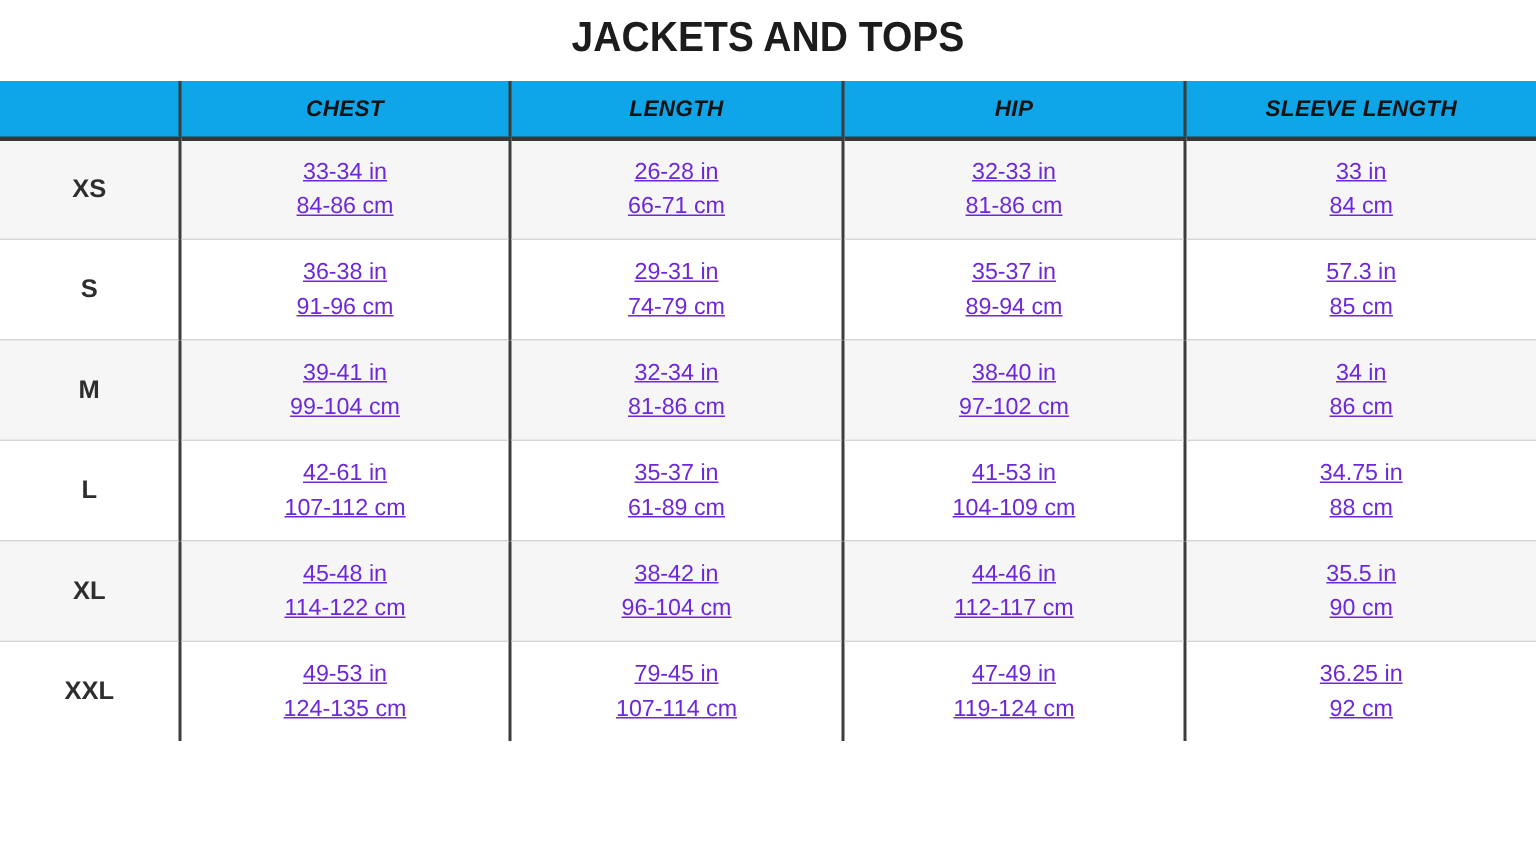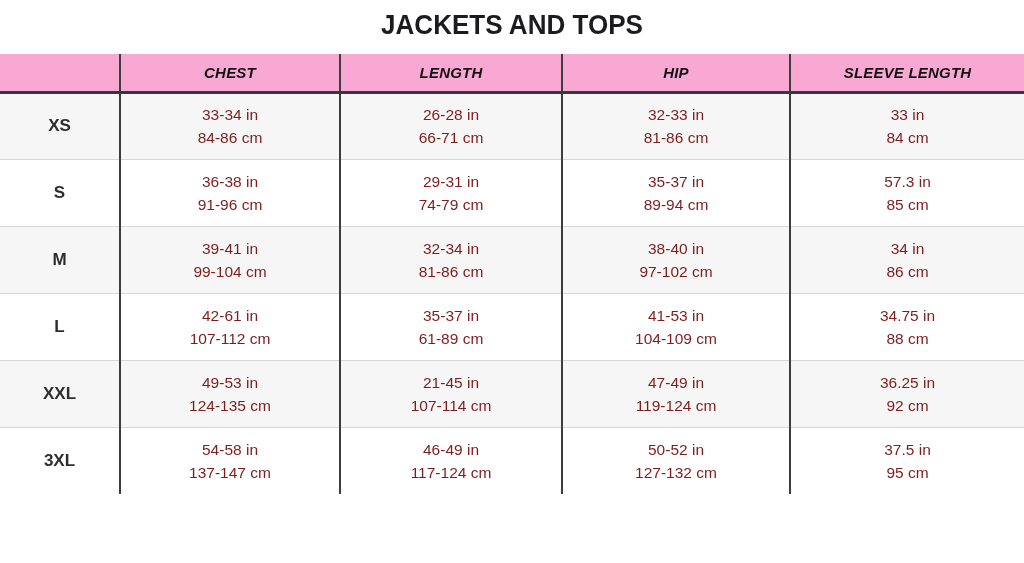--- a/index.html
+++ b/index.html
@@ -40,21 +40,21 @@
   }
   
   table.size-chart th + th,
   table.size-chart td + td,
   table.size-chart th + td,
   table.size-chart td + th {
     border-left: 2px solid #3d3d3d;
   }
   thead tr {
     height: 38px;
-    background: #f9a8d4;
+    background: #0ea5e9;
   }
   thead th {
     border-bottom: 3px solid #383838;
     font-style: italic;
     font-weight: bold;
     font-size: 15px;
     color: #121212;
     letter-spacing: 0.2px;
   }
   tbody tr {
@@ -70,21 +70,22 @@
   tbody tr + tr td {
     border-top: 1px solid #d6d6d6;
   }
   th.size-cell {
     font-weight: bold;
     font-size: 17px;
     color: #2e2e2e;
   }
   td.measure-cell {
     font-size: 15.5px;
-    color: #7f1d1d;
+    color: #6d28d9;
+    text-decoration: underline;
   }
   td.measure-cell .line {
     line-height: 23px;
   }
 </style>
 </head>
 <body>
 
 <div class="page">
   <h1 class="chart-title">JACKETS AND TOPS</h1>
@@ -177,52 +178,52 @@
           <td class="measure-cell">
             <div class="line">41-53 in</div>
             <div class="line">104-109 cm</div>
           </td>
           <td class="measure-cell">
             <div class="line">34.75 in</div>
             <div class="line">88 cm</div>
           </td>
         </tr>
         <tr>
+          <th class="size-cell">XL</th>
+          <td class="measure-cell">
+            <div class="line">45-48 in</div>
+            <div class="line">114-122 cm</div>
+          </td>
+          <td class="measure-cell">
+            <div class="line">38-42 in</div>
+            <div class="line">96-104 cm</div>
+          </td>
+          <td class="measure-cell">
+            <div class="line">44-46 in</div>
+            <div class="line">112-117 cm</div>
+          </td>
+          <td class="measure-cell">
+            <div class="line">35.5 in</div>
+            <div class="line">90 cm</div>
+          </td>
+        </tr>
+        <tr>
           <th class="size-cell">XXL</th>
           <td class="measure-cell">
             <div class="line">49-53 in</div>
             <div class="line">124-135 cm</div>
           </td>
           <td class="measure-cell">
-            <div class="line">21-45 in</div>
+            <div class="line">79-45 in</div>
             <div class="line">107-114 cm</div>
           </td>
           <td class="measure-cell">
             <div class="line">47-49 in</div>
             <div class="line">119-124 cm</div>
           </td>
           <td class="measure-cell">
             <div class="line">36.25 in</div>
             <div class="line">92 cm</div>
-          </td>
-        </tr>
-        <tr>
-          <th class="size-cell">3XL</th>
-          <td class="measure-cell">
-            <div class="line">54-58 in</div>
-            <div class="line">137-147 cm</div>
-          </td>
-          <td class="measure-cell">
-            <div class="line">46-49 in</div>
-            <div class="line">117-124 cm</div>
-          </td>
-          <td class="measure-cell">
-            <div class="line">50-52 in</div>
-            <div class="line">127-132 cm</div>
-          </td>
-          <td class="measure-cell">
-            <div class="line">37.5 in</div>
-            <div class="line">95 cm</div>
           </td>
         </tr>
       </tbody>
   </table>
 </div>
 
 </body></html>

